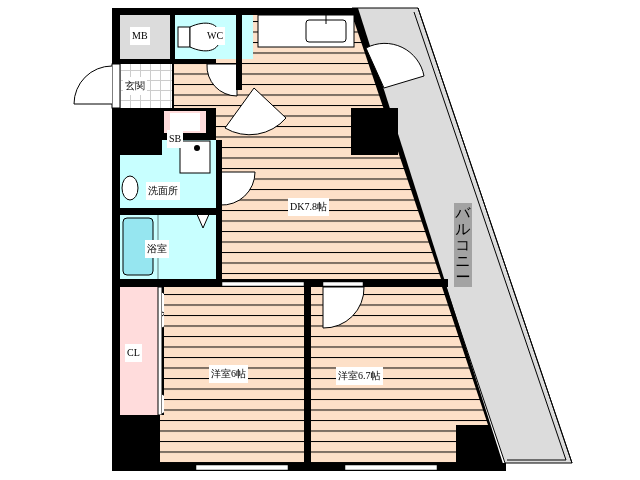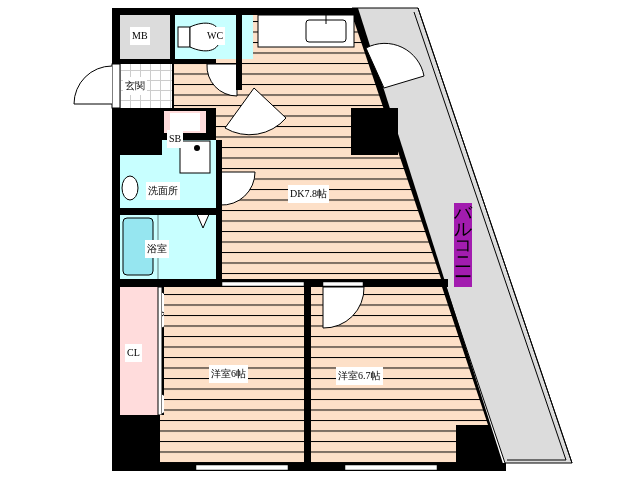--- a/index.html
+++ b/index.html
@@ -1,19 +1,19 @@
 <!DOCTYPE html>
 <html><head>
 <meta charset="utf-8">
 <style>
   html,body{margin:0;padding:0;background:#fff;}
   body{width:640px;height:480px;position:relative;overflow:hidden;font-family:"DejaVu Sans",sans-serif;}
   svg{position:absolute;left:0;top:0;}
   .lbl{position:absolute;background:#fff;color:#000;font-size:10px;line-height:18px;padding:0 2px;white-space:nowrap;font-family:Liberation Serif, serif;}
-  .vlbl{position:absolute;background:#a21caf;color:#000;font-size:18px;line-height:16px;width:18px;text-align:center;padding:2px 0;font-family:"DejaVu Sans",sans-serif;}
+  .vlbl{position:absolute;background:#a3a3a3;color:#000;font-size:15px;line-height:16px;width:18px;text-align:center;padding:2px 0;font-family:"DejaVu Sans",sans-serif;}
 </style>
 </head>
 <body>
 
 <svg width="640" height="480" viewBox="0 0 640 480">
   <defs>
     <pattern id="flooring" x="0" y="0" width="10" height="10.5" patternUnits="userSpaceOnUse">
       <rect width="10" height="10.5" fill="#fde0c8"></rect>
       <line x1="0" y1="0.5" x2="10" y2="0.5" stroke="#000" stroke-width="1"></line>
     </pattern>
@@ -98,17 +98,17 @@
 
   <rect x="112" y="8" width="246" height="7" fill="#000"></rect>
 </svg>
 
 <div class="lbl" style="left:130px;top:27px;">MB</div>
 <div class="lbl" style="left:205px;top:27px;">WC</div>
 <div class="lbl" style="left:123px;top:77px;">玄関</div>
 <div class="lbl" style="left:167px;top:130px;">SB</div>
 <div class="lbl" style="left:146px;top:182px;">洗面所</div>
 <div class="lbl" style="left:145px;top:240px;">浴室</div>
-<div class="lbl" style="left:288px;top:185px;">DK7.8帖</div>
+<div class="lbl" style="left:288px;top:198px;">DK7.8帖</div>
 <div class="lbl" style="left:125px;top:344px;text-align:right;">CL</div>
 <div class="lbl" style="left:209px;top:365px;">洋室6帖</div>
 <div class="lbl" style="left:336px;top:367px;">洋室6.7帖</div>
 <div class="vlbl" style="left:454px;top:203px;">バルコニー</div>
 
 </body></html>

